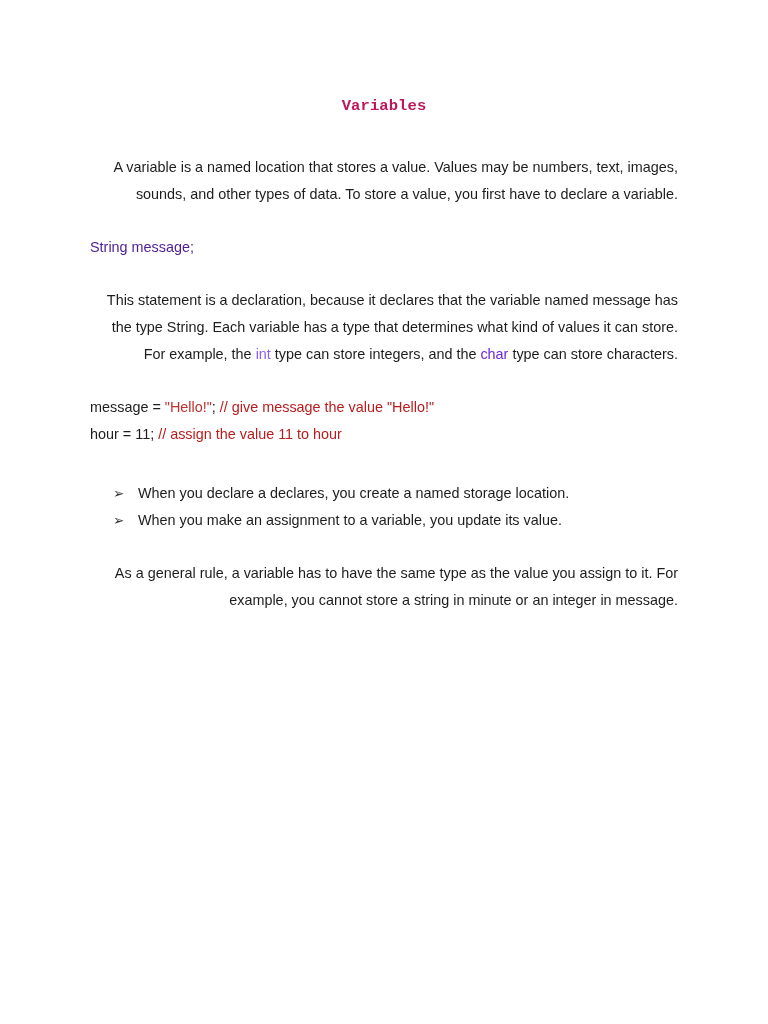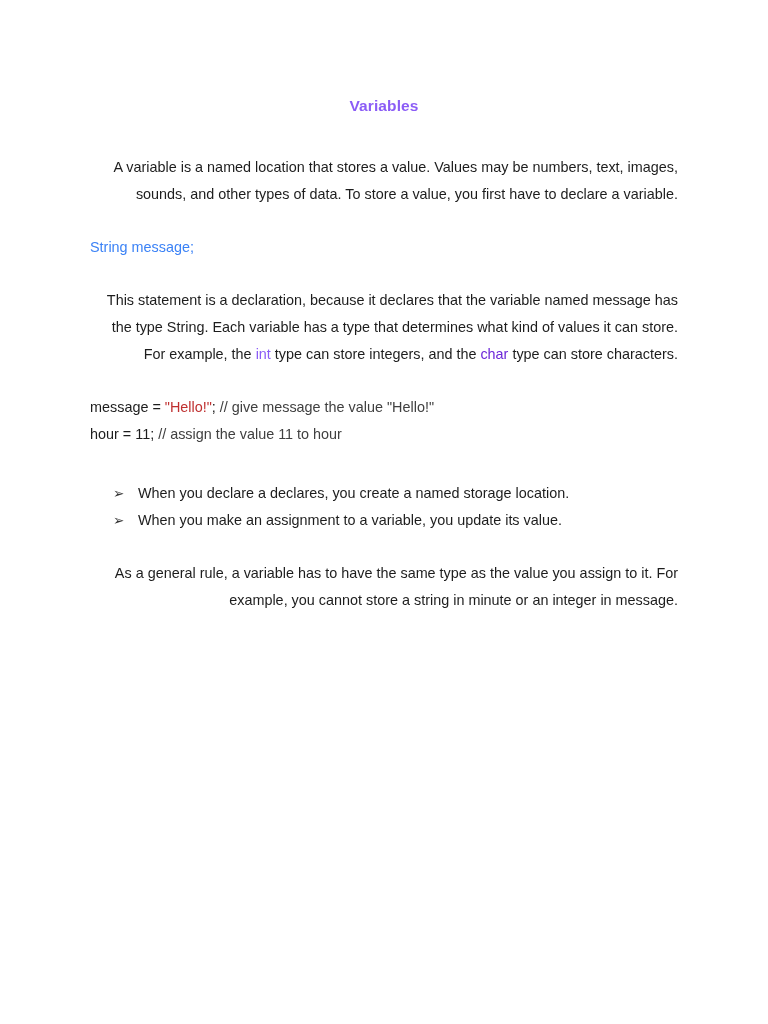--- a/index.html
+++ b/index.html
@@ -25,58 +25,59 @@
   .content {
     position: absolute;
     left: 90px;
     top: 96px;
     width: 588px;
   }
   .doc-title {
     text-align: center;
     font-size: 15.5px;
     font-weight: bold;
-    color: #8b5cf6;
+    color: #be185d;
     margin: 0 0 38px 0;
     letter-spacing: 0.1px;
     line-height: 1.3;
+    font-family: Liberation Mono, monospace;
   }
   p.para {
     margin: 0 0 26px 0;
     font-size: 14.4px;
     line-height: 27px;
     color: #1d1d1d;
     text-align: right;
   }
   .decl-line {
     margin: 12px 0 26px 0;
     font-size: 14.4px;
     line-height: 27px;
-    color: #3b82f6;
+    color: #4c1d95;
   }
   .kw-int {
     color: #8b5cf6;
   }
   .kw-char {
     color: #6d28d9;
   }
   .code-block {
     margin: 0 0 24px 0;
     font-size: 14.4px;
     line-height: 27px;
     color: #1d1d1d;
   }
   .code-line {
     white-space: nowrap;
   }
   .str {
     color: #bf3030;
   }
   .cmt {
-    color: #404040;
+    color: #b91c1c;
   }
   ul.bullets {
     list-style: none;
     margin: 0 0 26px 0;
     padding: 0 0 0 23px;
   }
   ul.bullets li {
     position: relative;
     font-size: 14.4px;
     line-height: 27px;

